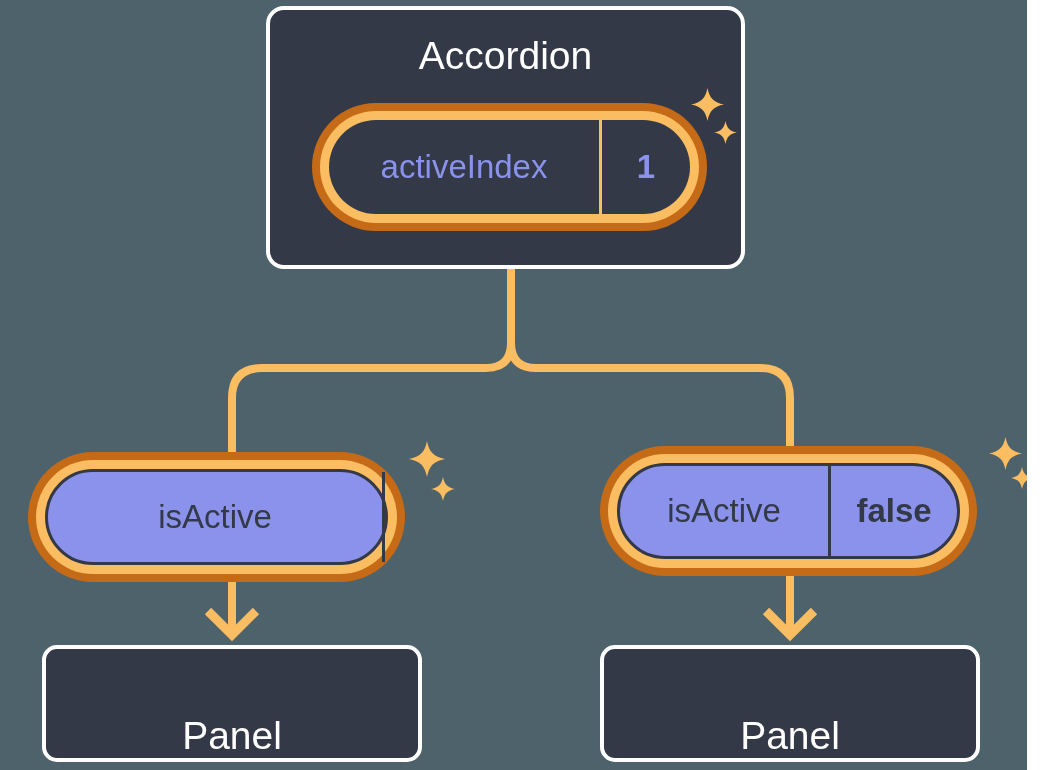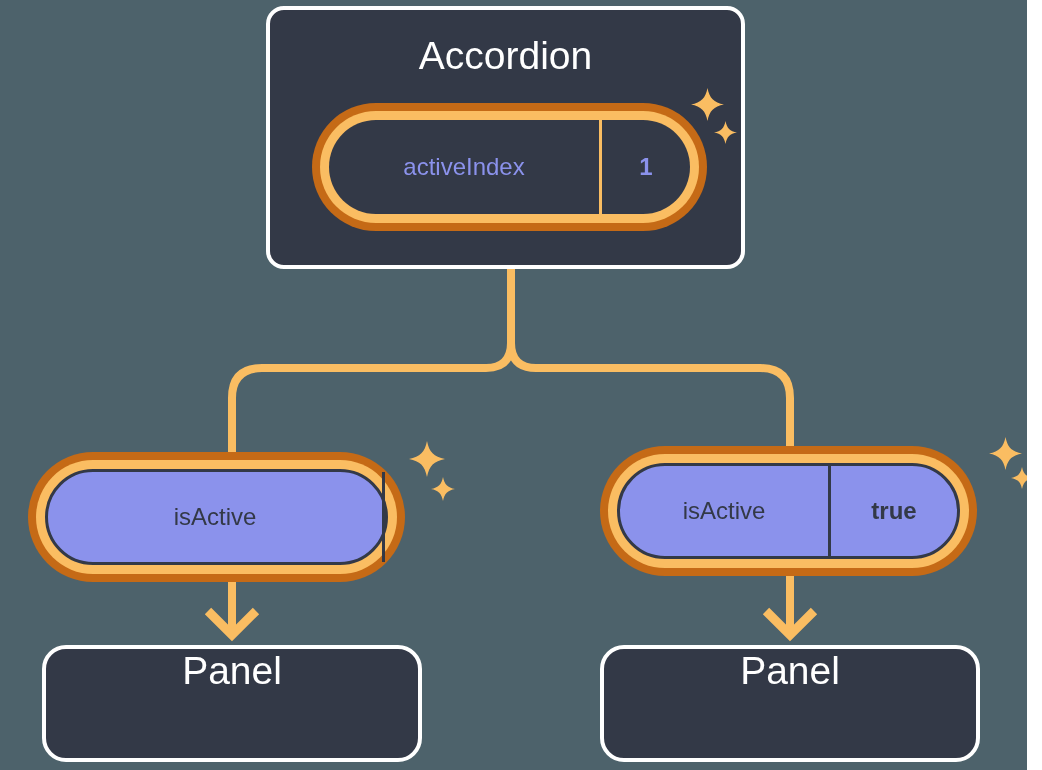--- a/index.html
+++ b/index.html
@@ -19,21 +19,21 @@
     background:var(--surface,#333947);
     border:4px solid var(--surface-border,#FFFFFF);
     border-radius:18px;
   }
   .box-title{
     text-align:center;
     font-size:39px;font-weight:500;
     color:var(--text-light,#FFFFFF);
   }
   .root-box .box-title{margin-top:24px;}
-  .panel-box{display:flex;align-items:flex-start;justify-content:center;border-radius:24px;}
+  .panel-box{display:flex;align-items:flex-end;justify-content:center;border-radius:15px;}
 
   .pill{
     position:absolute;box-sizing:border-box;
     background:var(--accent-dark,#C56A16);
     border-radius:999px;
     padding:8px;
   }
   .pill-ring{
     box-sizing:border-box;height:100%;
     background:var(--accent-light,#FABD62);
@@ -46,21 +46,21 @@
     display:flex;align-items:stretch;
   }
   .state-core{background:var(--surface,#333947);}
   .prop-core{
     background:var(--prop-fill,#8B92EC);
     border:3px solid var(--text-dark,#333947);
     justify-content:flex-end;
   }
   .pill-section{
     display:flex;align-items:center;justify-content:center;
-    font-size:24px;
+    font-size:33px;
   }
   .pill-section.name{flex:1;}
   .pill-section.value{font-weight:700;}
   .state-core .pill-section{color:var(--prop-fill,#8B92EC);}
   .prop-core .pill-section{color:var(--text-dark,#333947);font-weight:500;}
   .prop-core .pill-section.value{font-weight:700;}
   .pill-divider{width:3px;}
   .pill-divider.light{background:var(--accent-light,#FABD62);}
   .pill-divider.dark{background:var(--text-dark,#333947);}
 
@@ -98,21 +98,21 @@
         <div class="pill-divider dark"></div>
       </div>
     </div>
   </div>
 
   <div class="pill" style="left:600px;top:446px;width:377px;height:130px;">
     <div class="pill-ring">
       <div class="pill-core prop-core">
         <div class="pill-section name">isActive</div>
         <div class="pill-divider dark"></div>
-        <div class="pill-section value" style="width:126px;">true</div>
+        <div class="pill-section value" style="width:126px;">false</div>
       </div>
     </div>
   </div>
 
   <div class="box panel-box" style="left:42px;top:645px;width:380px;height:117px;">
     <div class="box-title">Panel</div>
   </div>
   <div class="box panel-box" style="left:600px;top:645px;width:380px;height:117px;">
     <div class="box-title">Panel</div>
   </div>

